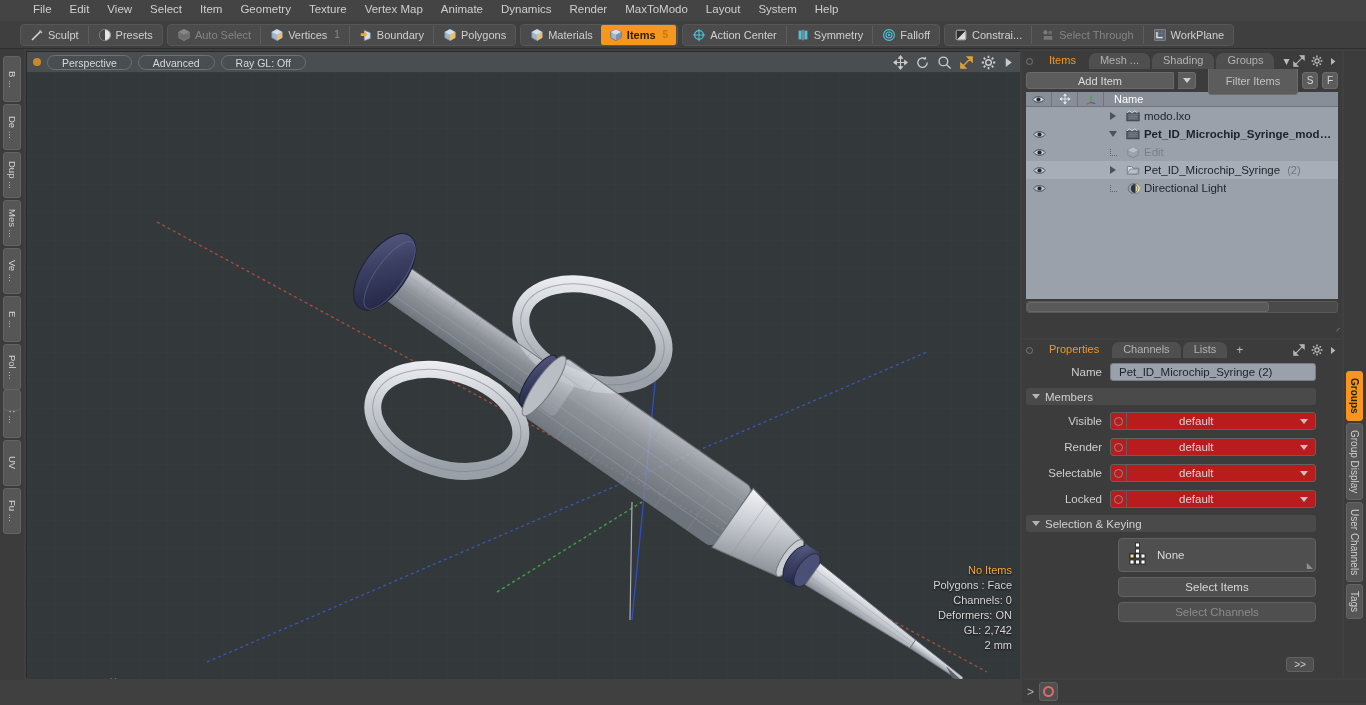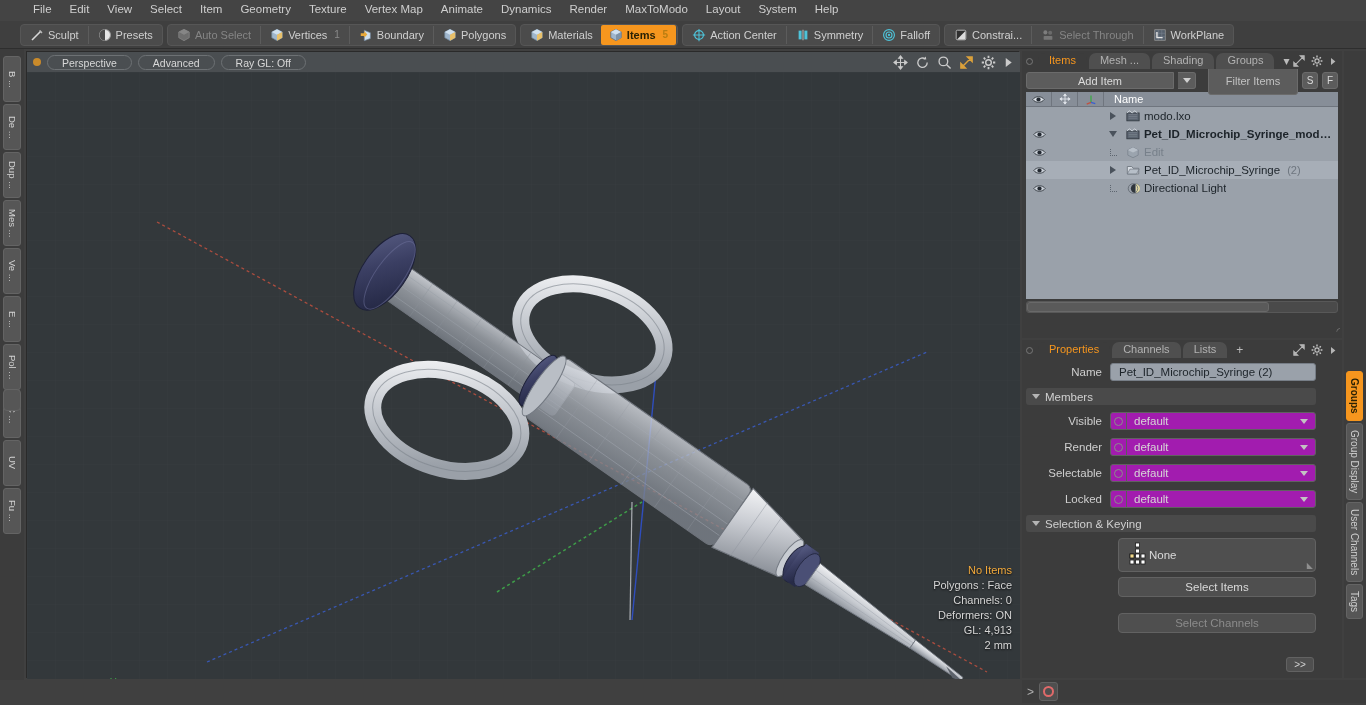--- a/index.html
+++ b/index.html
@@ -207,40 +207,40 @@
     cursor: text;
   }
   .psection {
     display: flex; align-items: center; gap: 5px; height: 17px;
     background: #4a4a4a; border-radius: 3px; margin: 2px 0 6px 0; padding-left: 6px;
     color: #d0d0d0; font-size: 11.5px;
   }
   .tri { width: 0; height: 0; border-left: 4px solid transparent; border-right: 4px solid transparent;
     border-top: 5px solid #b5b5b5; flex: none; }
   .pdrop {
-    flex: 1; height: 18px; background: #a21caf; border: 1px solid #616161; border-radius: 3px;
-    display: flex; align-items: center; color: #d6d6d6; font-size: 11.5px; cursor: default;
+    flex: 1; height: 18px; background: #b91c1c; border: 1px solid #616161; border-radius: 3px;
+    display: flex; align-items: center; color: #d6d6d6; font-size: 11.5px; cursor: default; gap: 45px;
   }
   .pdrop .swatch {
     width: 16px; height: 16px; display: flex; align-items: center; justify-content: center; flex: none;
     border-right: 1px solid #5c5c5c;
   }
   .pdrop .circ { width: 9px; height: 9px; border-radius: 50%; border: 1px solid #8c8c8c; }
   .pdrop .txt { padding-left: 7px; flex: 1; }
   .pdrop .caret { margin-right: 7px; width: 0; height: 0;
     border-left: 4px solid transparent; border-right: 4px solid transparent; border-top: 5px solid #c3c3c3; }
   .pbtn {
     margin-left: 92px; height: 20px; background: #4f4f4f; border: 1px solid #626262;
     border-radius: 4px; display: flex; align-items: center; justify-content: center;
-    color: #dadada; font-size: 11.5px; margin-bottom: 16px; cursor: default;
+    color: #dadada; font-size: 11.5px; margin-bottom: 5px; cursor: default;
   }
   .pbtn.disabled { color: #8b8b8b; }
   #keying-box {
     margin-left: 92px; height: 34px; background: #4f4f4f; border: 1px solid #626262;
-    border-radius: 4px; display: flex; align-items: center; padding-left: 8px;
+    border-radius: 4px; display: flex; align-items: center; gap: 8px; padding-left: 8px;
     margin-bottom: 5px; position: relative; cursor: default;
   }
   #keying-box .kl { color: #dadada; font-size: 11.5px; }
   #keying-box .corner { position: absolute; right: 2px; bottom: 1px; color: #8f8f8f; font-size: 8px; }
   #props-more {
     position: absolute; right: 28px; bottom: 6px; width: 28px; height: 15px;
     background: #4f4f4f; border: 1px solid #626262; border-radius: 3px;
     display: flex; align-items: center; justify-content: center; color: #d0d0d0; font-size: 10px;
     cursor: default;
   }
@@ -594,21 +594,21 @@
           <text x="-2" y="-22" fill="#c0503f" font-size="10" font-family="Liberation Sans, sans-serif">X</text>
           <text x="48" y="-16" fill="#3a5fd0" font-size="10" font-family="Liberation Sans, sans-serif">Z</text>
         </g>
       </svg>
 
       <div id="vp-stats">
         <div class="hl">No Items</div>
         <div>Polygons : Face</div>
         <div>Channels: 0</div>
         <div>Deformers: ON</div>
-        <div>GL: 4,913</div>
+        <div>GL: 2,742</div>
         <div>2 mm</div>
       </div>
     </div>
   </div>
 
 
   <div id="rightcol">
 
     <div id="items-panel">
       <div class="panel-tabbar">

